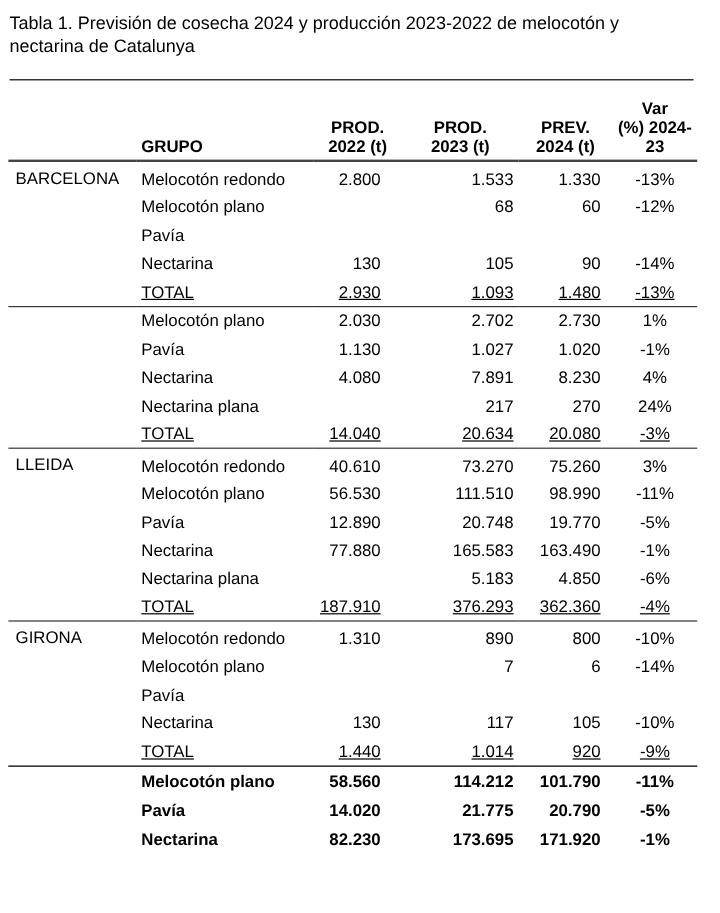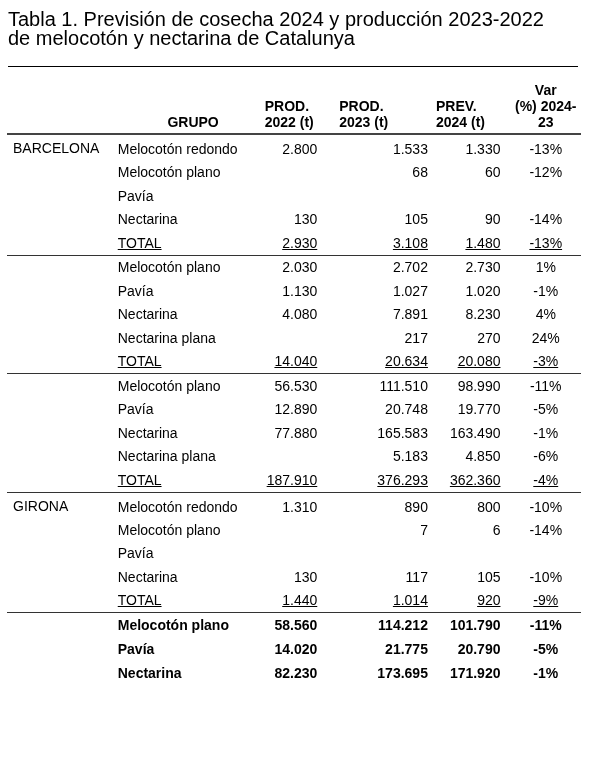--- a/index.html
+++ b/index.html
@@ -4,43 +4,43 @@
 <style>
   html, body { margin: 0; padding: 0; background: #ffffff; }
   body {
     width: 600px; height: 761px; overflow: hidden;
     font-family: "Liberation Sans", sans-serif;
     color: #000;
     position: relative;
   }
   .title {
     position: absolute; left: 8px; top: 10px;
-    font-size: 20px; line-height: 19px; width: 560px;
+    font-size: 15px; line-height: 19px; width: 560px;
   }
   .top-rule {
     position: absolute; left: 8px; top: 66px; width: 570px; height: 1px; background: #000;
   }
   table {
     position: absolute; left: 7px; top: 82px;
     width: 574px; border-collapse: collapse;
     font-size: 14px;
   }
   col.c-region { width: 106px; }
   col.c-group { width: 146px; }
   col.c-p22 { width: 74px; }
   col.c-p23 { width: 96px; }
   col.c-p24 { width: 78px; }
   col.c-var { width: 70px; }
   th {
     font-weight: bold; font-size: 14px; line-height: 16px;
     vertical-align: bottom; padding: 0 4px 3px 4px;
     border-bottom: 2px solid #444;
   }
-  th.grupo { text-align: right; padding-right: 42px; }
-  th.num { text-align: left; }
+  th.grupo { text-align: left; padding-right: 42px; }
+  th.num { text-align: center; }
   th.var { }
   td {
     padding: 0 4px; height: 22.5px; line-height: 20px; white-space: nowrap;
   }
   td.region { padding-left: 6px; vertical-align: top; padding-top: 1px; }
   td.num { text-align: right; }
   td.var { text-align: center; }
   td.num.p22 { padding-right: 18px; margin-top: 38px; }
   td.num.p24 { padding-right: 10px; }
   tr.last td { border-bottom: 1.5px solid #333; text-decoration: underline; }
@@ -103,21 +103,21 @@
         <td class="group">Nectarina</td>
         <td class="num p22">130</td>
         <td class="num p23">105</td>
         <td class="num p24">90</td>
         <td class="var">-14%</td>
       </tr>
       <tr class="last">
         <td class="region"></td>
         <td class="group">TOTAL</td>
         <td class="num p22">2.930</td>
-        <td class="num p23">3.108</td>
+        <td class="num p23">1.093</td>
         <td class="num p24">1.480</td>
         <td class="var">-13%</td>
       </tr>
     </tbody>
     <tbody class="region-block">
       <tr>
         <td class="region"></td>
         <td class="group">Melocotón plano</td>
         <td class="num p22">2.030</td>
         <td class="num p23">2.702</td>
@@ -151,20 +151,28 @@
       <tr class="last">
         <td class="region"></td>
         <td class="group">TOTAL</td>
         <td class="num p22">14.040</td>
         <td class="num p23">20.634</td>
         <td class="num p24">20.080</td>
         <td class="var">-3%</td>
       </tr>
     </tbody>
     <tbody class="region-block">
+      <tr class="first">
+        <td class="region">LLEIDA</td>
+        <td class="group">Melocotón redondo</td>
+        <td class="num p22">40.610</td>
+        <td class="num p23">73.270</td>
+        <td class="num p24">75.260</td>
+        <td class="var">3%</td>
+      </tr>
       <tr>
         <td class="region"></td>
         <td class="group">Melocotón plano</td>
         <td class="num p22">56.530</td>
         <td class="num p23">111.510</td>
         <td class="num p24">98.990</td>
         <td class="var">-11%</td>
       </tr>
       <tr>
         <td class="region"></td>

